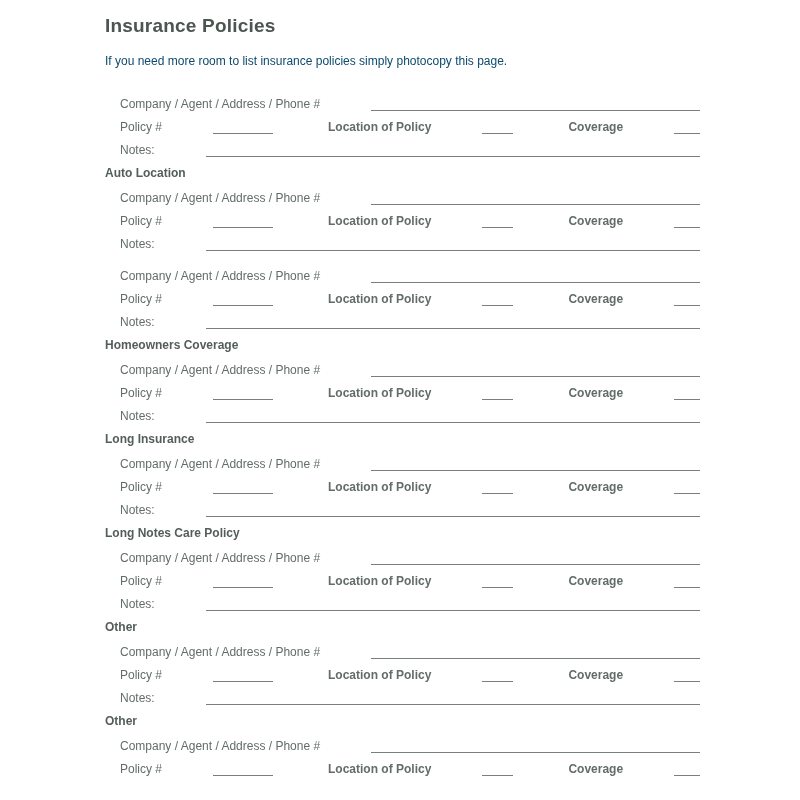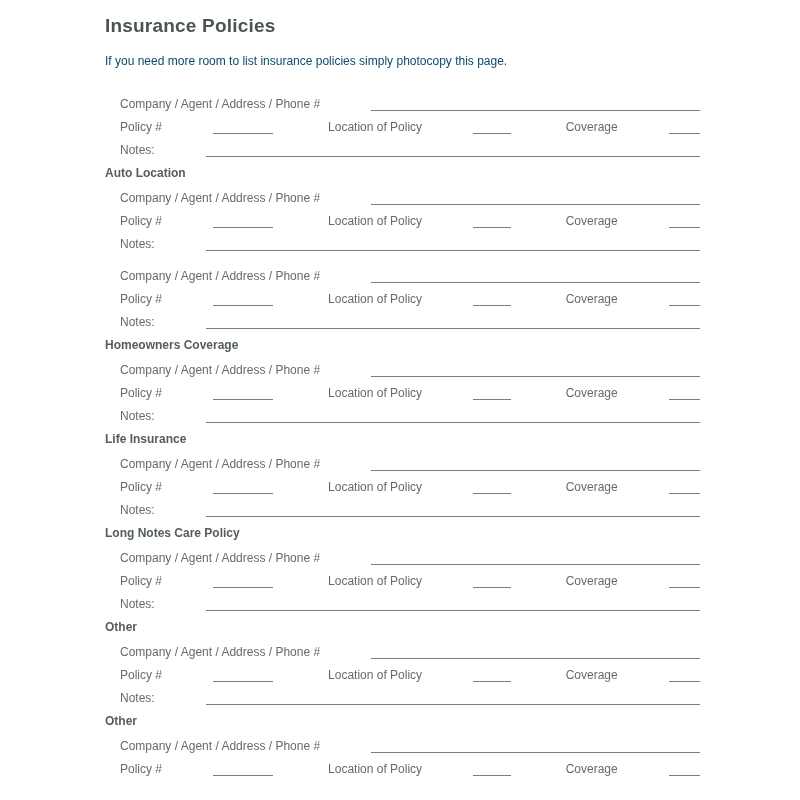--- a/index.html
+++ b/index.html
@@ -40,21 +40,21 @@
     display: flex;
     align-items: flex-end;
     height: 23px;
     padding-left: 15px;
     font-size: 12px;
     color: #636d67;
     line-height: 14px;
     gap: 45px;
   }
   .lbl { white-space: nowrap; }
-  .lbl-gap { margin-left: 10px; }
+  .lbl-gap { margin-left: 10px; font-weight: bold; }
   .field {
     border-bottom: 1px solid #78807b;
     height: 14px;
     margin-left: 6px;
     min-width: 20px;
   }
   .fill { flex: 1; }
   .policy-line { width: 60px; }
   .loc-line { flex: 1.2; }
   .cov-line { flex: 1; }
@@ -138,21 +138,21 @@
       <span class="lbl lbl-gap">Coverage</span>
       <span class="field cov-line"></span>
     </div>
     <div class="row">
       <span class="lbl">Notes:</span>
       <span class="field fill"></span>
     </div>
   </section>
 
   <section class="ins-section">
-    <h2 class="sec-heading">Life Insurance</h2>
+    <h2 class="sec-heading">Long Insurance</h2>
     <div class="row">
       <span class="lbl">Company / Agent / Address / Phone #</span>
       <span class="field fill"></span>
     </div>
     <div class="row">
       <span class="lbl">Policy #</span>
       <span class="field policy-line"></span>
       <span class="lbl lbl-gap">Location of Policy</span>
       <span class="field loc-line"></span>
       <span class="lbl lbl-gap">Coverage</span>

